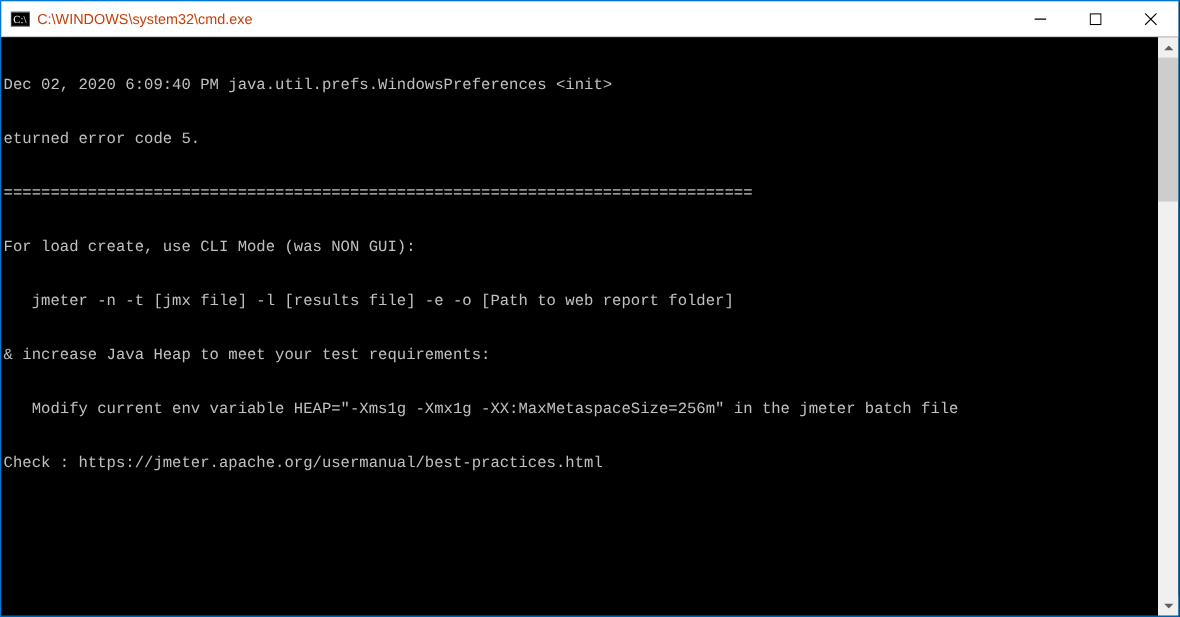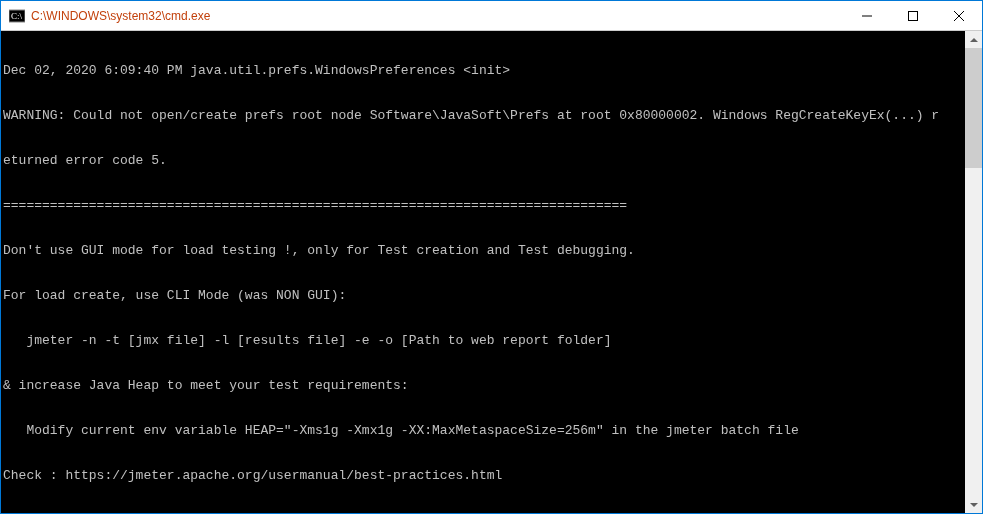--- a/index.html
+++ b/index.html
@@ -130,24 +130,22 @@
         <svg width="10" height="10" viewBox="0 0 10 10">
             <line x1="0" y1="0" x2="10" y2="10" stroke="#000" stroke-width="1"></line>
             <line x1="10" y1="0" x2="0" y2="10" stroke="#000" stroke-width="1"></line>
           </svg>
       </div>
     </div>
   </div>
   <div class="terminal-area">
     <div class="terminal">
       <span class="terminal-line">Dec 02, 2020 6:09:40 PM java.util.prefs.WindowsPreferences &lt;init&gt;</span>
-      <span class="terminal-line">WARNING: Could not open/create prefs root node Software\JavaSoft\Prefs at root 0x80000002. Windows RegCreateKeyEx(...) r</span>
       <span class="terminal-line">eturned error code 5.</span>
       <span class="terminal-line">================================================================================</span>
-      <span class="terminal-line">Don't use GUI mode for load testing !, only for Test creation and Test debugging.</span>
       <span class="terminal-line">For load create, use CLI Mode (was NON GUI):</span>
       <span class="terminal-line">   jmeter -n -t [jmx file] -l [results file] -e -o [Path to web report folder]</span>
       <span class="terminal-line">&amp; increase Java Heap to meet your test requirements:</span>
       <span class="terminal-line">   Modify current env variable HEAP="-Xms1g -Xmx1g -XX:MaxMetaspaceSize=256m" in the jmeter batch file</span>
       <span class="terminal-line">Check : https://jmeter.apache.org/usermanual/best-practices.html</span>
       
     </div>
     <div class="scrollbar">
       <div class="scroll-arrow up">
         <svg width="8" height="4" viewBox="0 0 8 4">

